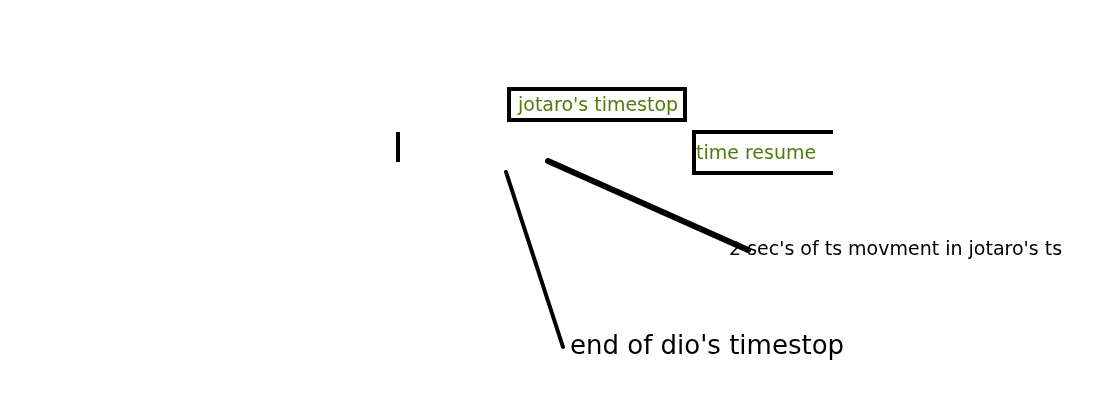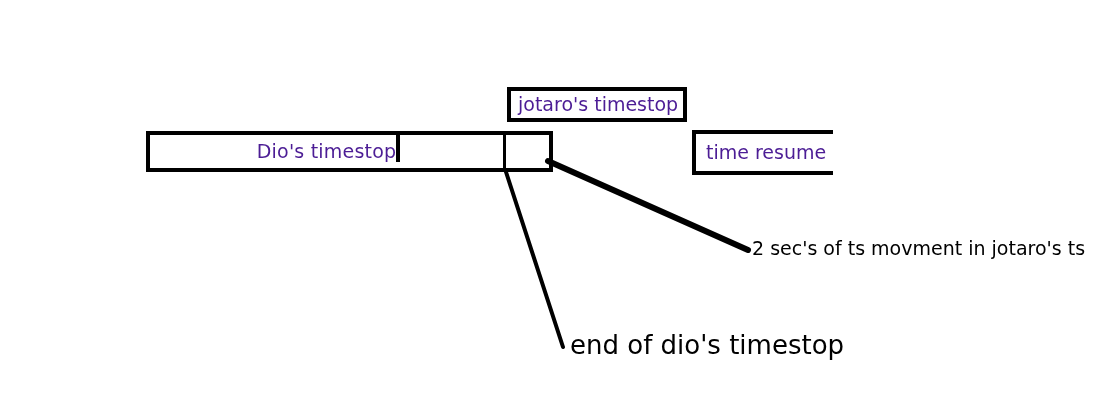--- a/index.html
+++ b/index.html
@@ -23,21 +23,21 @@
   .box {
     position: absolute;
     box-sizing: border-box;
     background: #ffffff;
     border: 4px solid #000000;
     display: flex;
     align-items: center;
   }
   .box-label {
     font-family: "DejaVu Sans", sans-serif;
-    color: #4c1d95;
+    color: #4d7c0f;
     white-space: nowrap;
     line-height: 1;
   }
 
   
   #timeline-bar {
     left: 146px;
     top: 131px;
     width: 407px;
     height: 41px;
@@ -92,21 +92,20 @@
   }
 
   
   #time-resume-box {
     left: 692px;
     top: 130px;
     width: 141px;
     height: 45px;
     border-right: none;
     justify-content: flex-start;
-    padding-left: 10px;
   }
   #time-resume-box .box-label {
     font-size: 19px;
   }
 
   
   #leaders {
     position: absolute;
     left: 0;
     top: 0;
@@ -117,43 +116,35 @@
 
   
   .annotation {
     position: absolute;
     font-family: "DejaVu Sans", sans-serif;
     color: #000000;
     white-space: nowrap;
     line-height: 1;
   }
   #annotation-two-secs {
-    left: 752px;
+    left: 729px;
     top: 239px;
     font-size: 19px;
   }
   #annotation-end-dio {
     left: 570px;
     top: 332px;
     font-size: 26px;
   }
 </style>
 </head>
 <body>
 
 <div id="canvas">
 
-  <div class="box" id="timeline-bar">
-    <div id="dio-segment">
-      <span class="box-label">Dio's timestop</span>
-    </div>
-    <div id="jotaro-segment">
-      <span class="box-label"></span>
-    </div>
-  </div>
   <div id="jotaro-stub"></div>
 
   <div class="box" id="jotaro-box">
     <span class="box-label">jotaro's timestop</span>
   </div>
 
   <div class="box" id="time-resume-box">
     <span class="box-label">time resume</span>
   </div>
 

